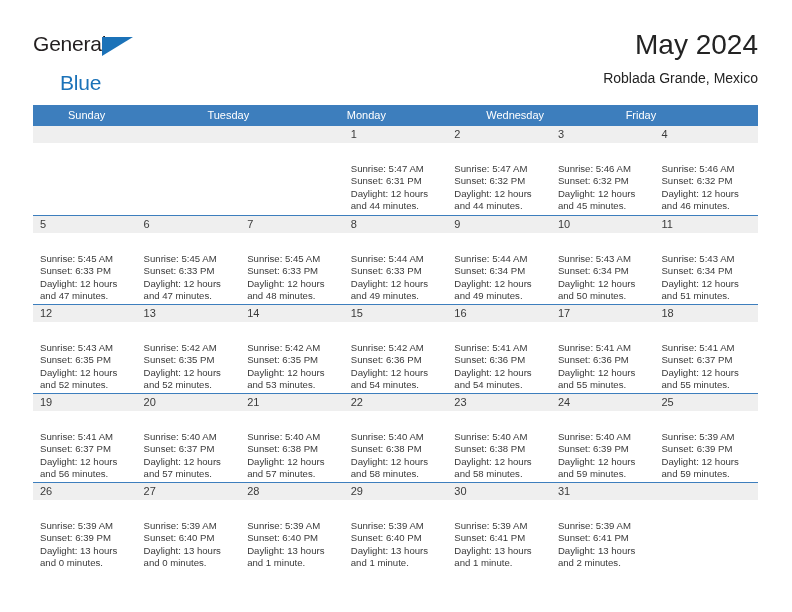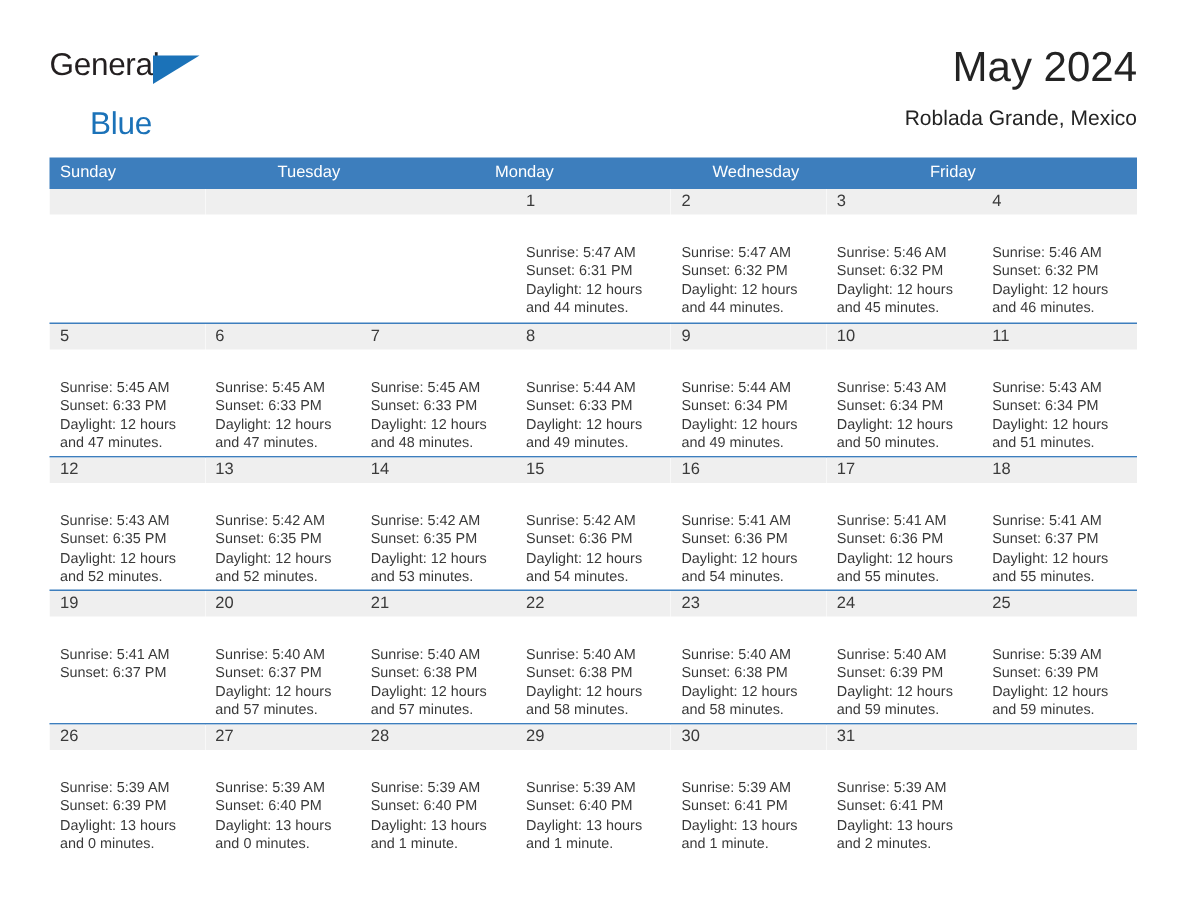--- a/index.html
+++ b/index.html
@@ -91,20 +91,21 @@
   .calendar {
     position: absolute;
     left: 33px;
     top: 105px;
     width: 725px;
   }
   .dow-row {
     display: flex;
     background: #3d7ebd;
     height: 21px;
+    padding-left: 28px;
   }
   .dow-cell {
     flex: 1 1 0;
     color: #ffffff;
     font-size: 11px;
     line-height: 21px;
     padding-left: 7px;
     box-sizing: border-box;
     white-space: nowrap;
     overflow: hidden;
@@ -334,20 +335,21 @@
               <div class="daylight-line">Daylight: 12 hours and 55 minutes.</div>
             </div>
           </div>
         </div>
         <div class="week-row">
           <div class="day-cell">
             <div class="day-num-band">19</div>
             <div class="day-body">
               <div>Sunrise: 5:41 AM</div>
               <div>Sunset: 6:37 PM</div>
+              <div class="daylight-line">Daylight: 12 hours and 56 minutes.</div>
             </div>
           </div>
           <div class="day-cell">
             <div class="day-num-band">20</div>
             <div class="day-body">
               <div>Sunrise: 5:40 AM</div>
               <div>Sunset: 6:37 PM</div>
               <div class="daylight-line">Daylight: 12 hours and 57 minutes.</div>
             </div>
           </div>

